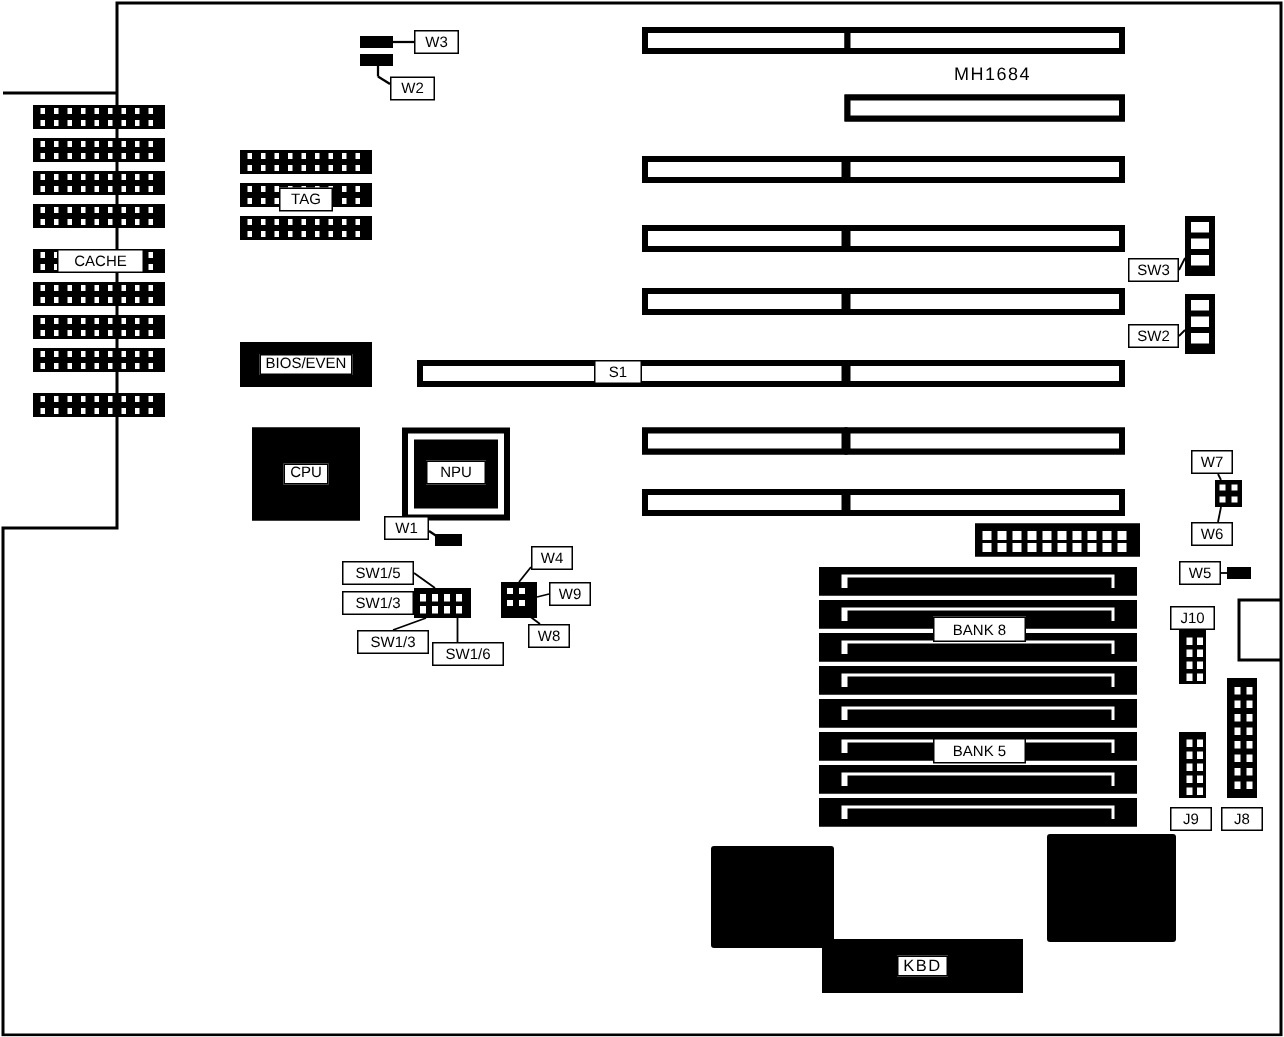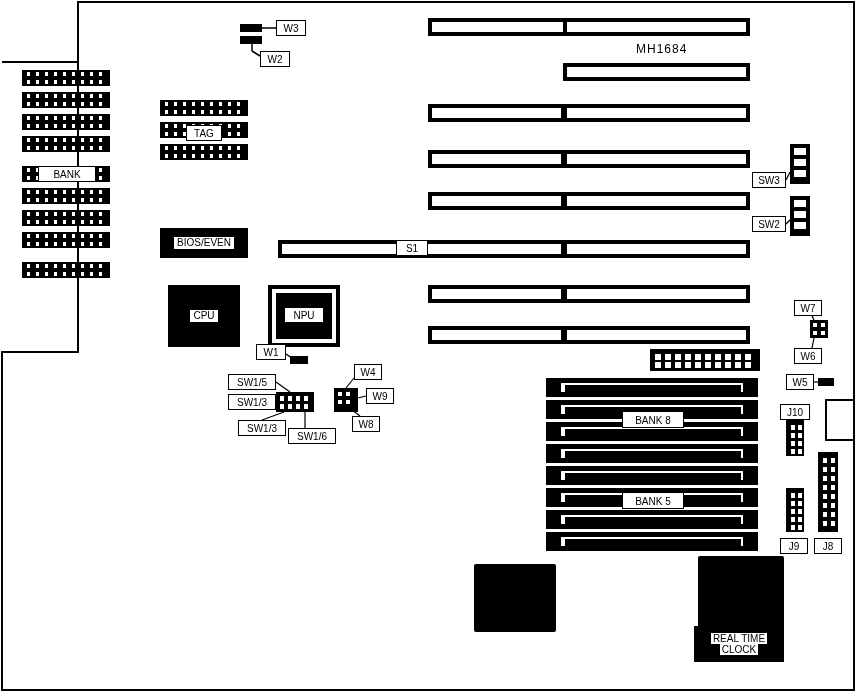--- a/index.html
+++ b/index.html
@@ -318,21 +318,21 @@
         <div class="lead" style="left:13px; bottom:1px;"></div>
       <div class="lead" style="left:22px; bottom:1px;"></div>
         <div class="lead" style="left:31px; bottom:1px;"></div>
       <div class="lead" style="left:40px; bottom:1px;"></div>
         <div class="lead" style="left:49px; bottom:1px;"></div>
       <div class="lead" style="left:58px; bottom:1px;"></div>
         <div class="lead" style="left:67px; bottom:1px;"></div>
       <div class="lead" style="left:76px; bottom:1px;"></div>
     </div>
   </div>
-  <div class="lbl" style="left:38px; top:166px; width:58px; height:16px; line-height:14px;">BANK</div>
+  <div class="lbl" style="left:38px; top:166px; width:58px; height:16px; line-height:14px;">CACHE</div>
 
   <div>
     <div class="dipchip" style="left:160px; top:100px; width:88px; height:16px;">
       <div class="lead" style="left:4px; top:1px;"></div>
         <div class="lead" style="left:13px; top:1px;"></div>
       <div class="lead" style="left:22px; top:1px;"></div>
         <div class="lead" style="left:31px; top:1px;"></div>
       <div class="lead" style="left:40px; top:1px;"></div>
         <div class="lead" style="left:49px; top:1px;"></div>
       <div class="lead" style="left:58px; top:1px;"></div>
@@ -639,19 +639,18 @@
     <div class="pin" style="left:4px; top:59px; width:4px; height:5px;"></div>
     <div class="pin" style="left:12px; top:59px; width:4px; height:5px;"></div>
     <div class="pin" style="left:4px; top:68px; width:4px; height:5px;"></div>
     <div class="pin" style="left:12px; top:68px; width:4px; height:5px;"></div>
   </div>
   <div class="lbl" style="left:814px; top:538px; width:28px; height:16px; line-height:14px;">J8</div>
 
   <div class="chip plcc" style="left:474px; top:564px; width:82px; height:68px;"></div>
   <div class="chip plcc" style="left:698px; top:556px; width:86px; height:72px;"></div>
 
-
-  <div class="lblblk" style="left:694px; top:626px; width:90px; height:36px; flex-direction:column;">
-    <span class="tag" style="border:none; padding:0 2px; line-height:11px;">REAL TIME</span>
-    <span class="tag" style="border:none; padding:0 2px; line-height:11px;">CLOCK</span>
-  </div>
+  <div class="lblblk" style="left:548px; top:626px; width:134px; height:36px;">
+    <span class="tag" style="font-size:11px; letter-spacing:1px;">KBD</span>
+  </div>
+
 
 </div>
 
 </body></html>

